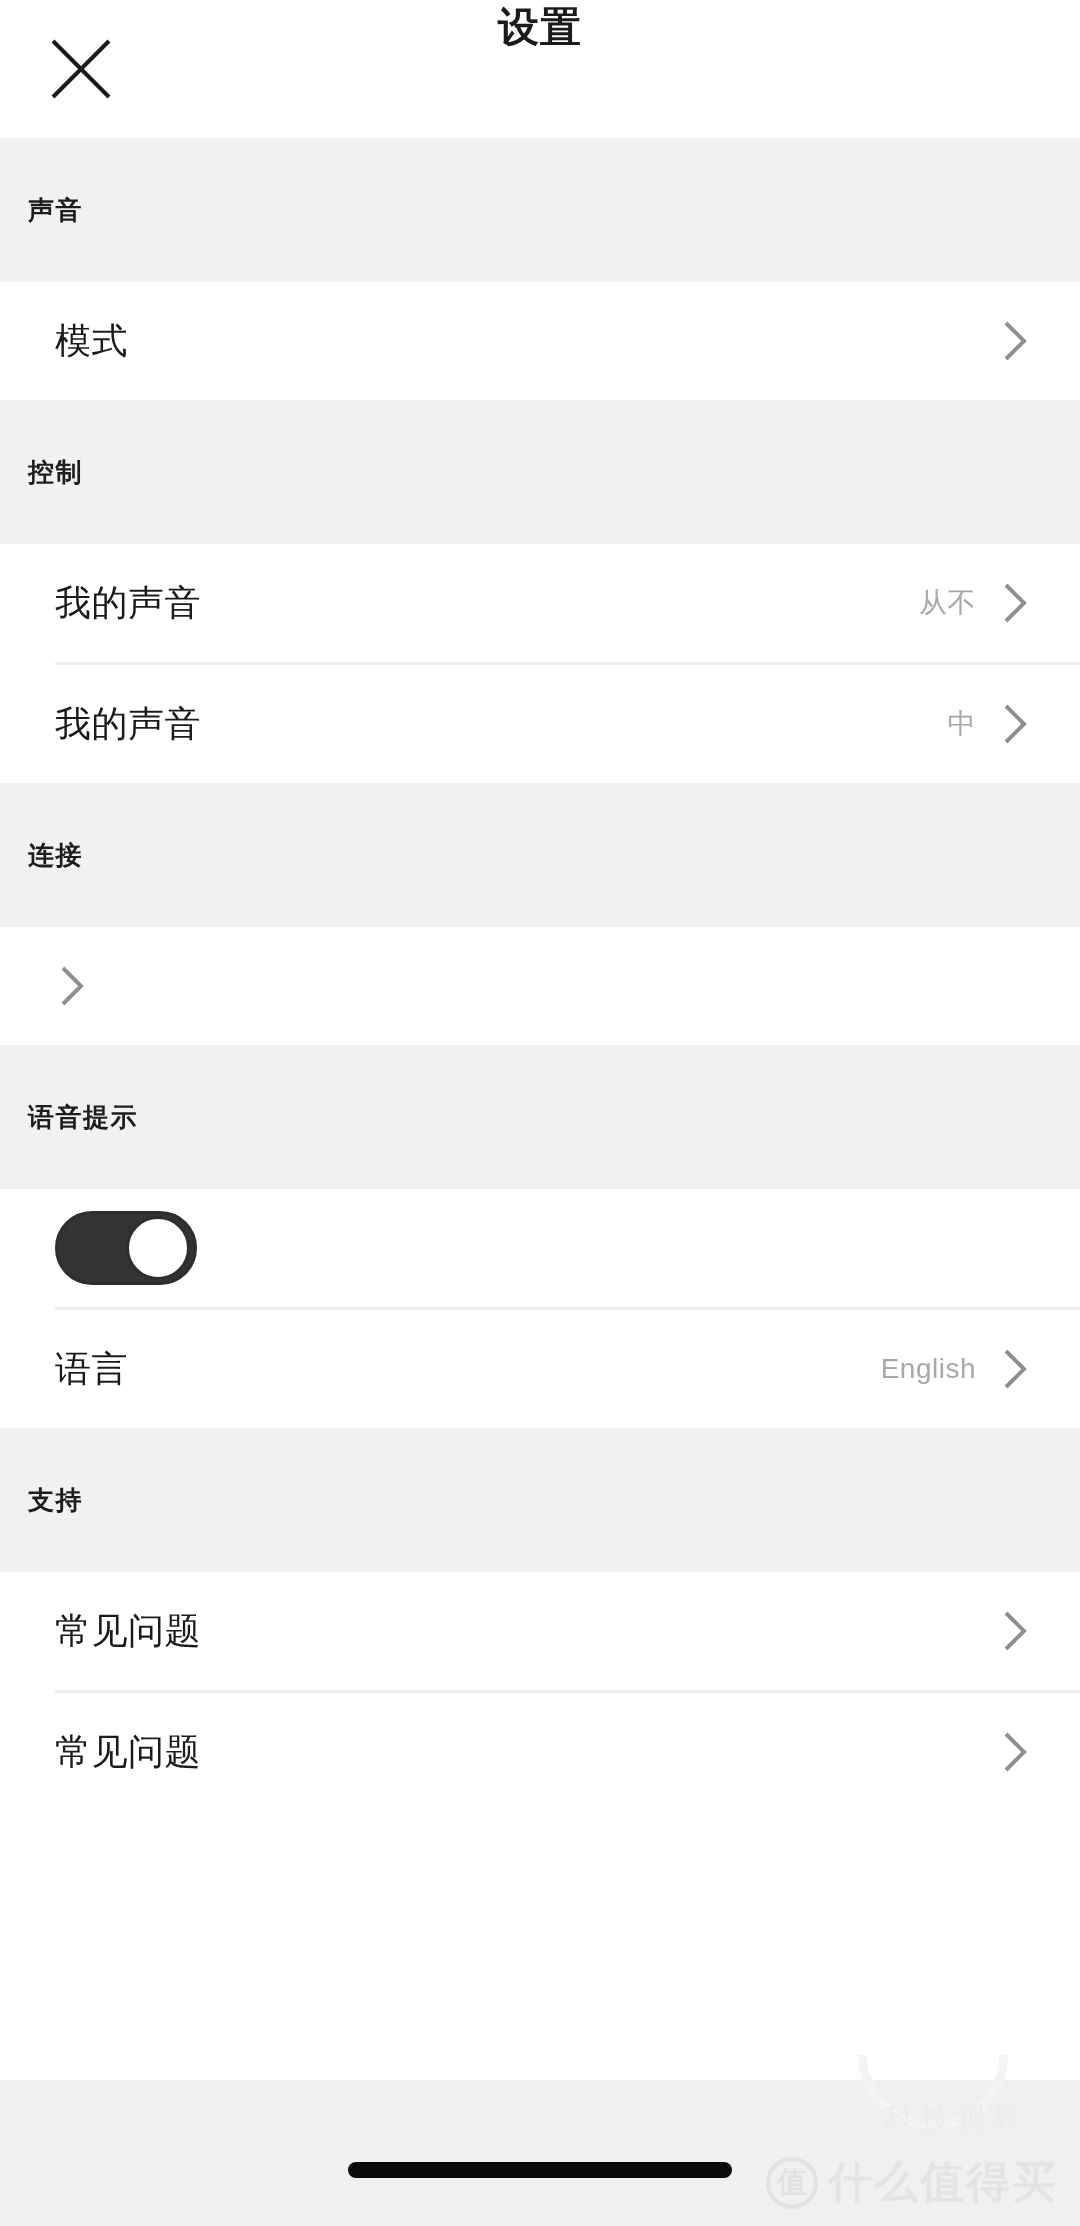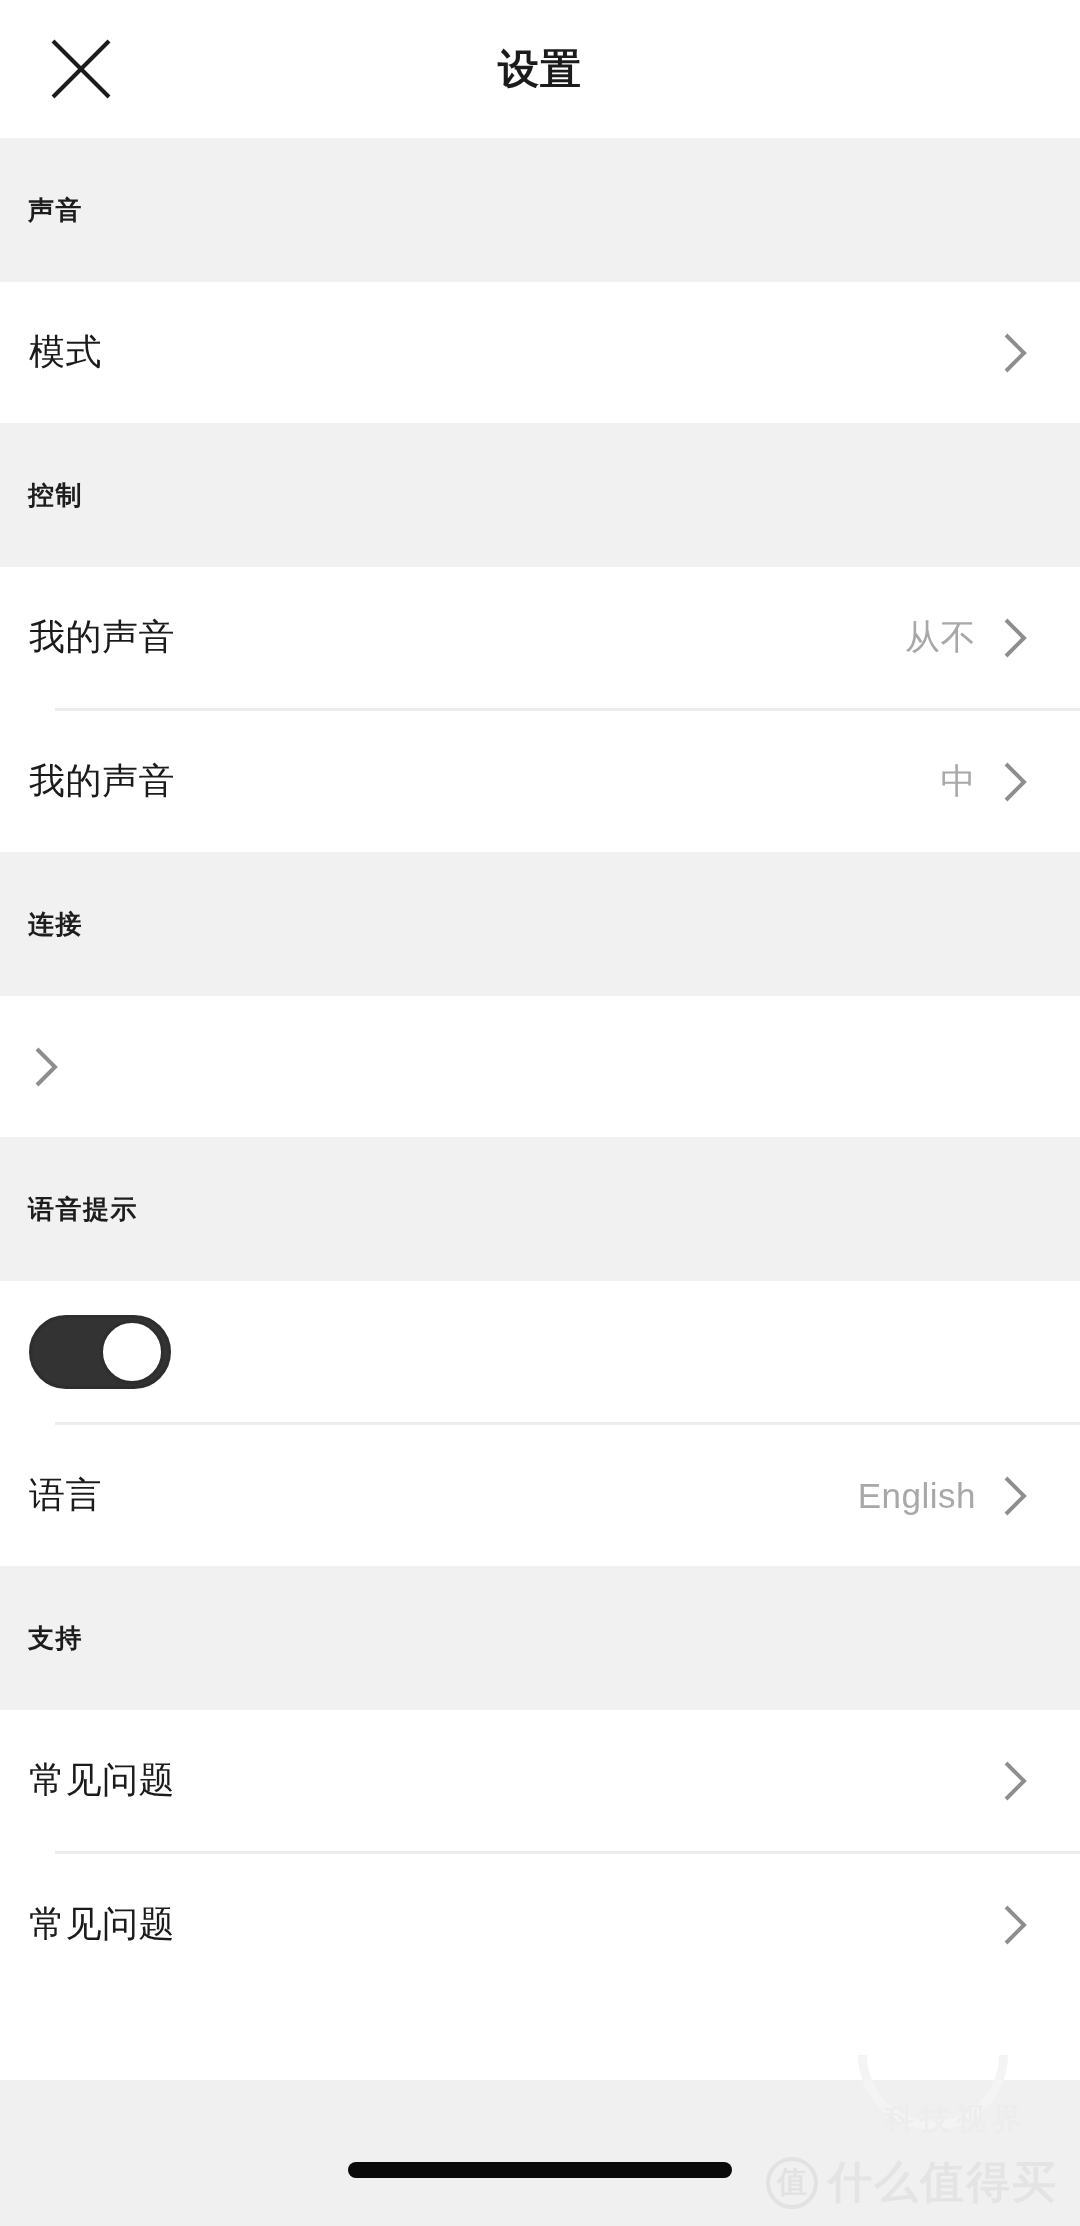--- a/index.html
+++ b/index.html
@@ -17,21 +17,21 @@
     display:flex; flex-direction:column;
     overflow:hidden;
   }
 
   
   .header {
     position:relative;
     height:138px;
     flex:0 0 138px;
     background:#ffffff;
-    display:flex; align-items:center;
+    display:flex; 
     }
   .close-btn {
     position:absolute;
     left:40px; top:50%;
     transform:translateY(-50%);
     width:82px; height:82px;
     display:flex; align-items:center; justify-content:center;
     cursor:pointer;
   }
   .close-btn svg { display:block; }
@@ -56,36 +56,36 @@
     font-size:26px;
     font-weight:700;
     color:#1d1d1d;
     letter-spacing:1.5px;
   }
 
   .rows { background:#ffffff; flex:0 0 auto; }
 
   .row {
     position:relative;
-    height:141px;
+    height:118px;
     display:flex;
     align-items:center;
-    padding:0 48px 0 29px;
+    padding:0 48px 0 55px;
     background:#ffffff;
     cursor:pointer;
   }
   .row-label {
     font-size:36px;
     color:#1b1b1b;
     font-weight:400;
     letter-spacing:0.5px;
     flex:1 1 auto;
   }
   .row-value {
-    font-size:35px;
+    font-size:28px;
     color:#a8a8a8;
     margin-right:22px;
     letter-spacing:0.5px;
     white-space:nowrap;
   }
   .chevron {
     width:34px; height:46px;
     flex:0 0 auto;
     display:flex; align-items:center; justify-content:center;
   }

